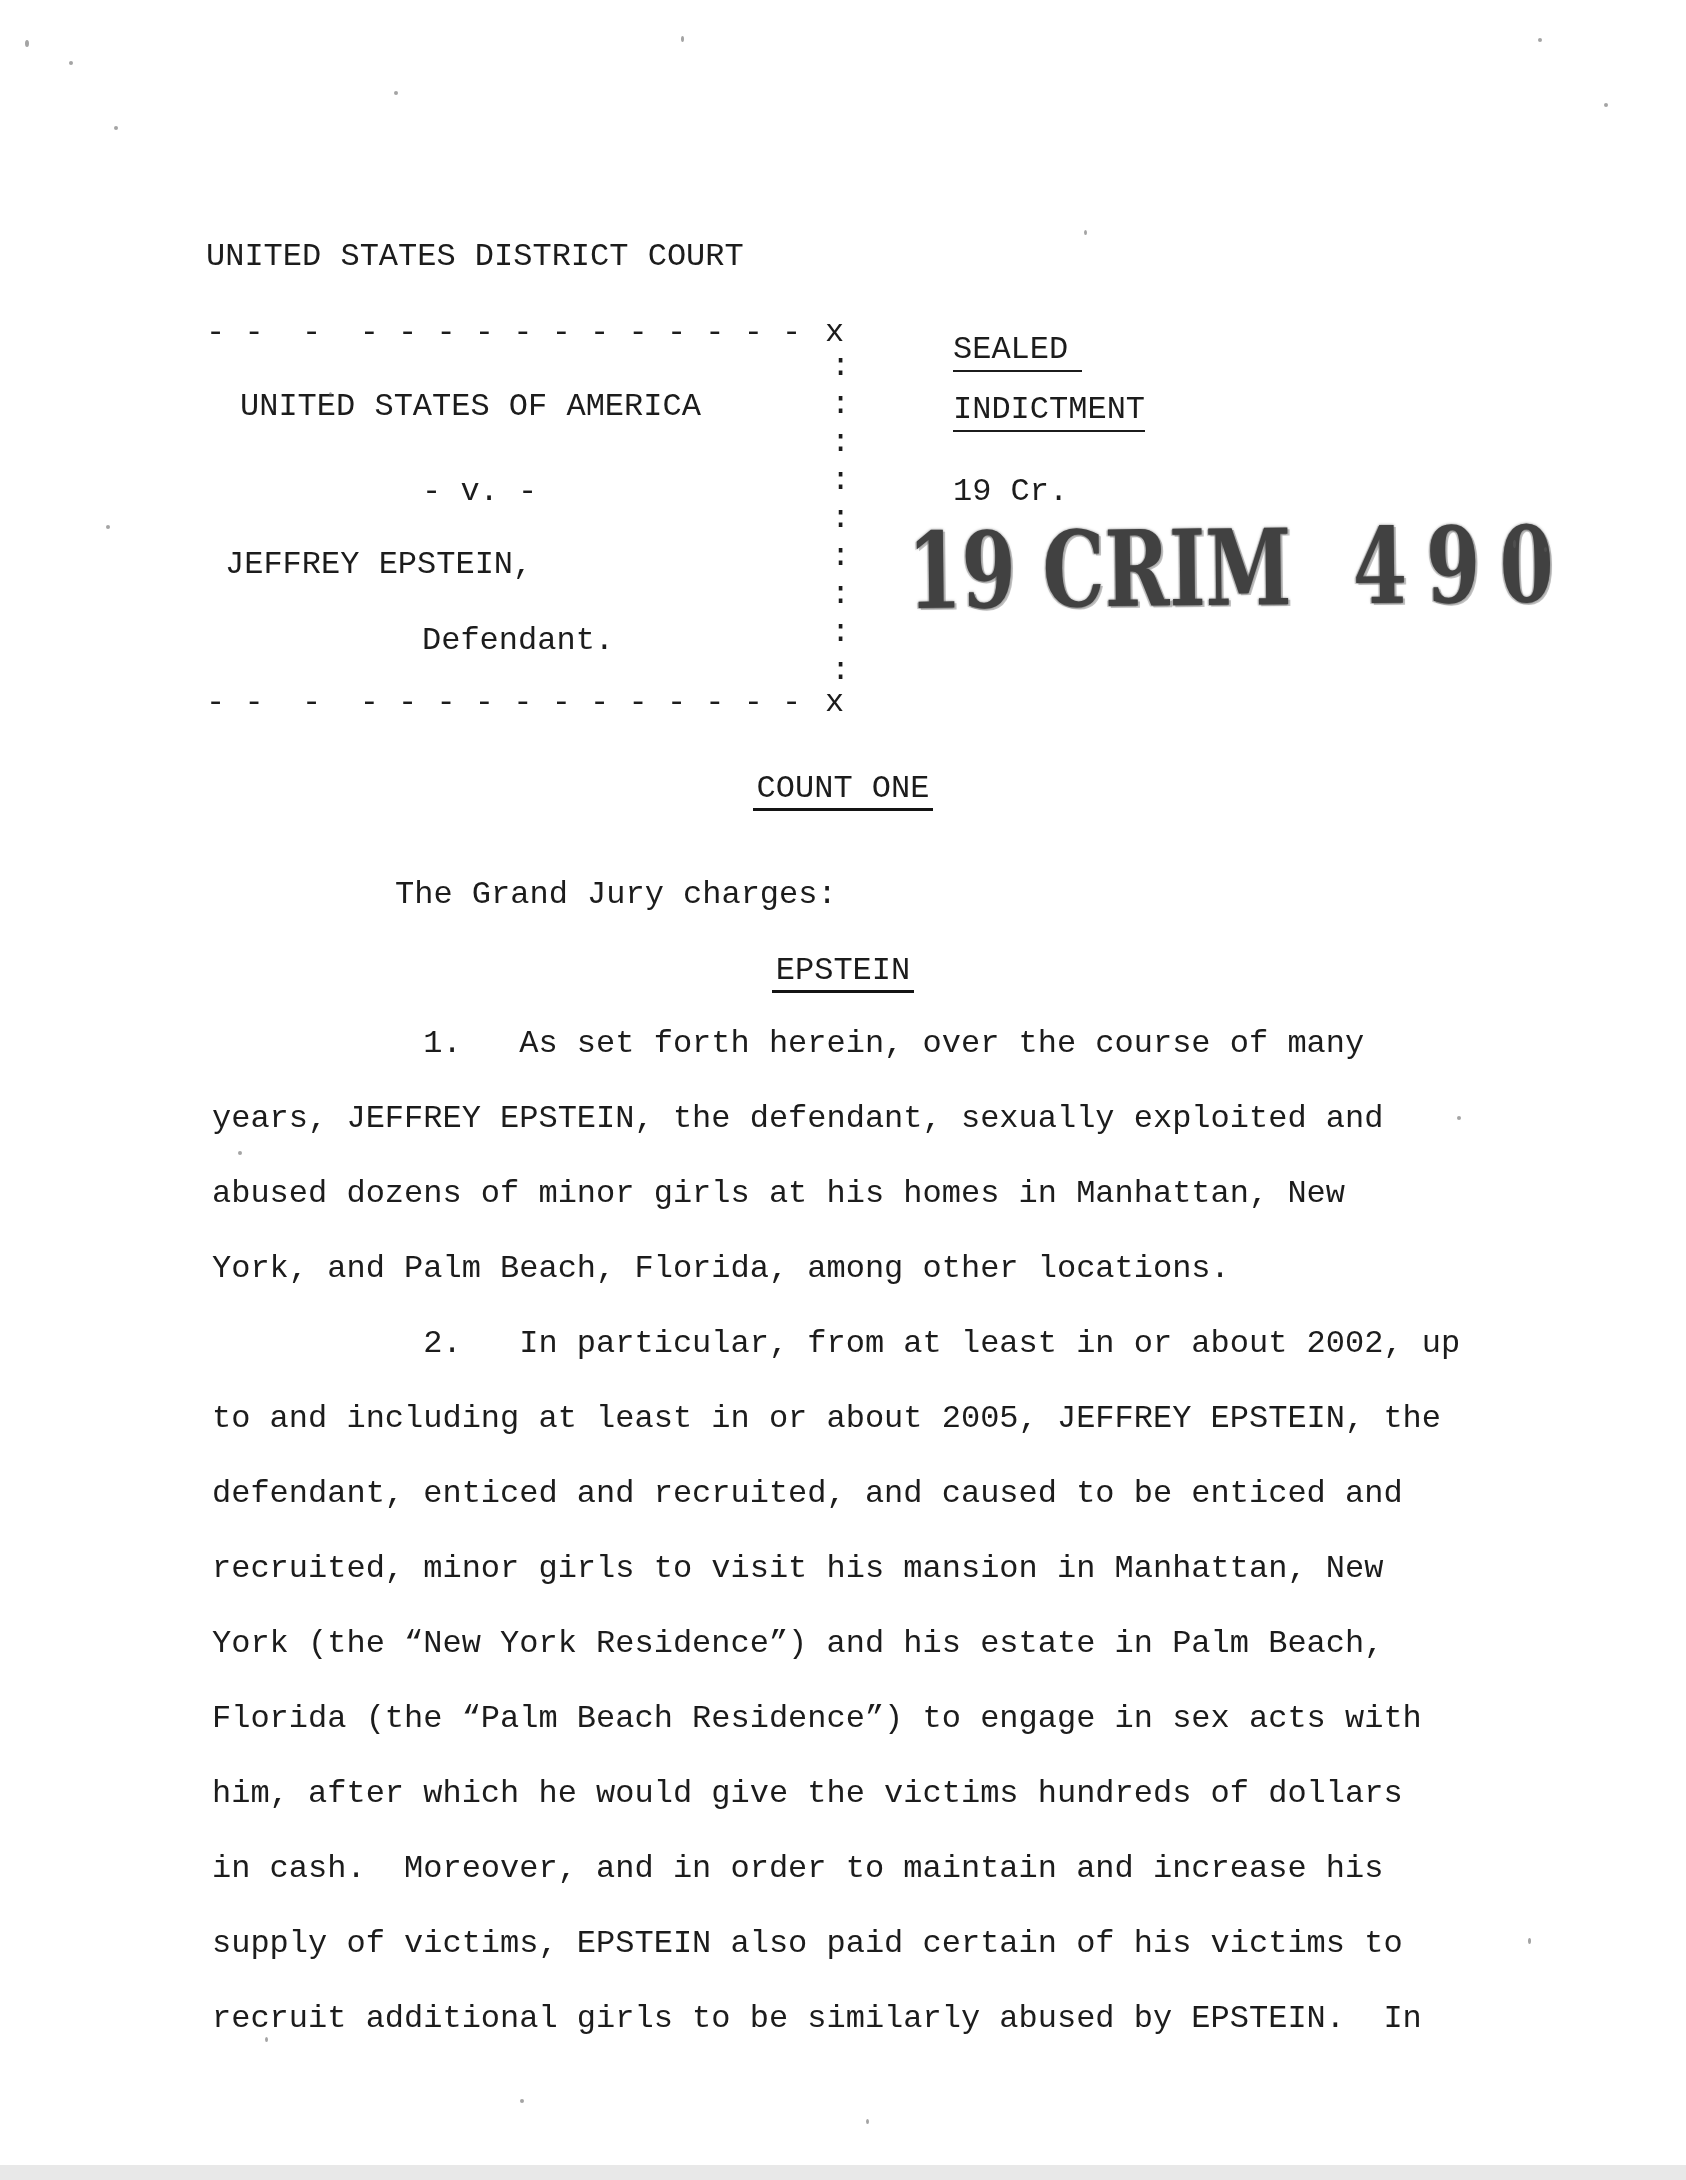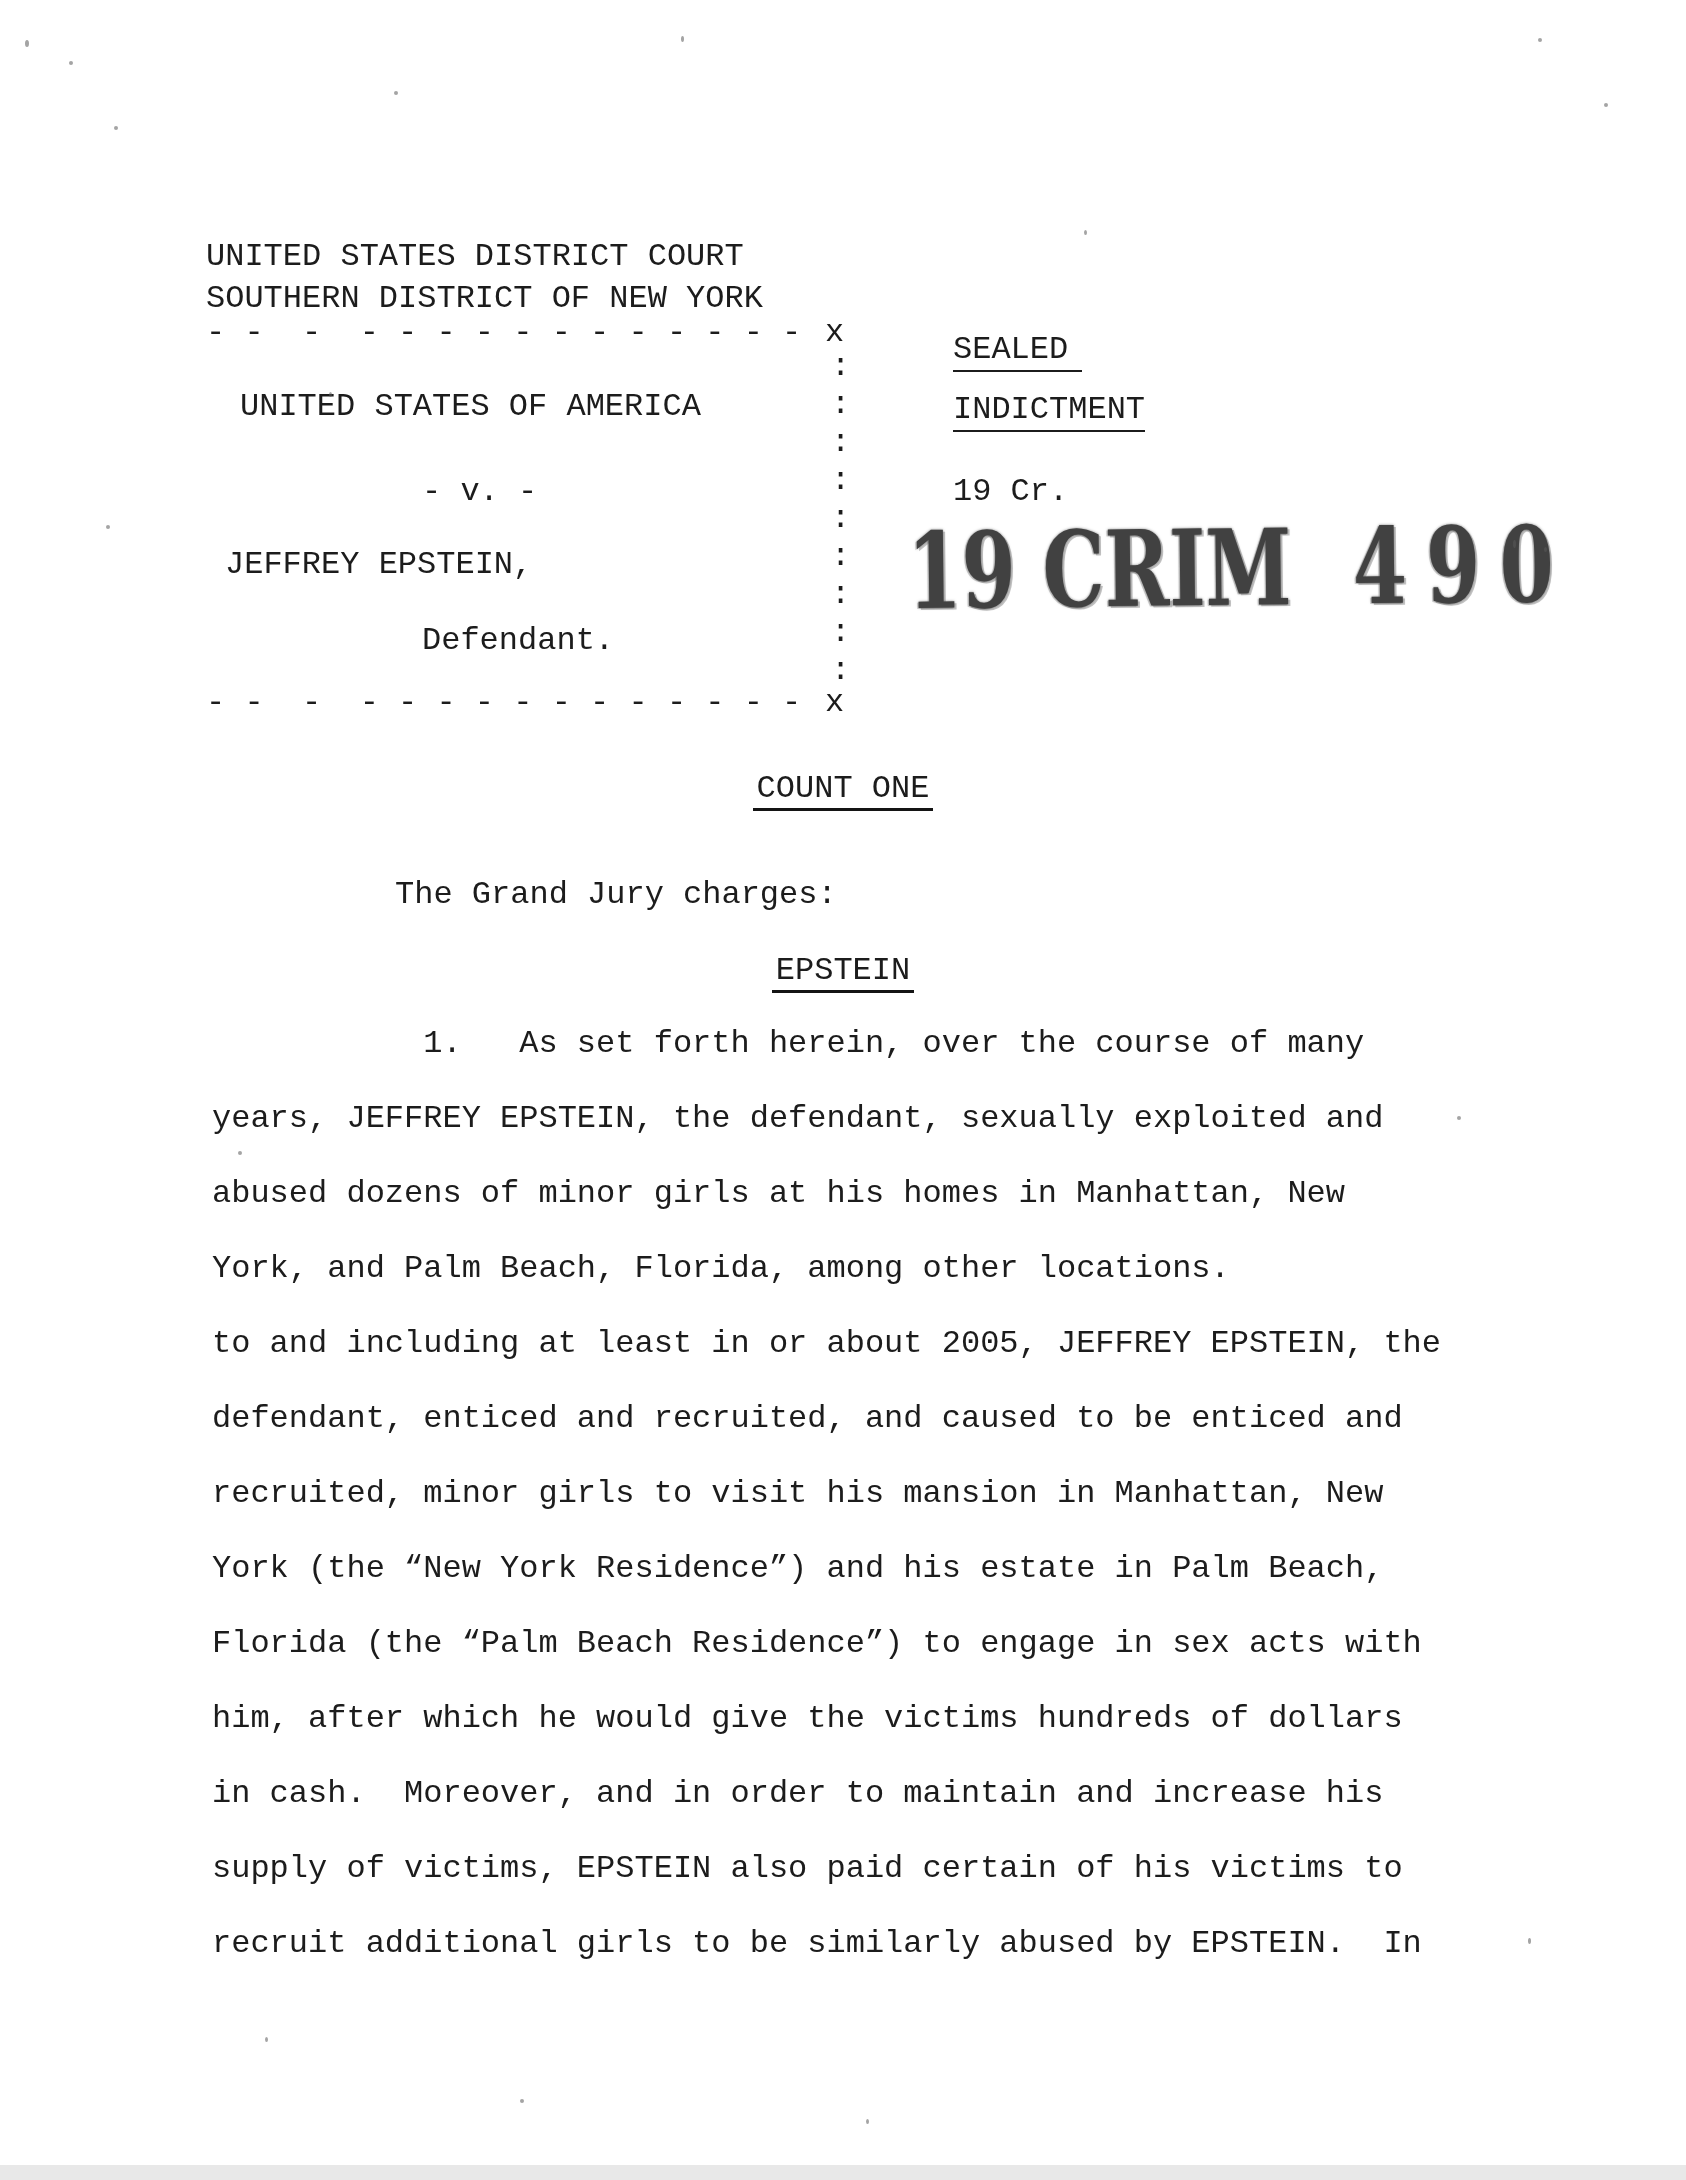--- a/index.html
+++ b/index.html
@@ -34,21 +34,21 @@
   .stamp .right{letter-spacing:26px;}
   .body-block{position:absolute;left:186px;top:1006px;}
   .body-line{height:75px;line-height:75px;white-space:pre;margin-left:26px;}
   .speck{position:absolute;background:#5a5a5a;border-radius:50%;opacity:0.55;}
 </style>
 </head>
 <body>
 
 <div class="page">
 
-  <div class="abs court" style="left:206px;top:236px;"><div>UNITED STATES DISTRICT COURT</div><div>SOUTHERN DISTRICT OF NEW YORK</div></div>
+  <div class="abs court" style="left:206px;top:236px;"><div>UNITED STATES DISTRICT COURT</div></div>
 
   <div class="abs" style="left:206px;top:315px;">- -  -  - - - - - - - - - - - -</div>
   <div class="abs" style="left:825px;top:315px;">x</div>
   <div class="abs colons" style="left:831px;top:348px;">:
 :
 :
 :
 :
 :
 :
@@ -70,20 +70,21 @@
 
   <div class="abs centered" style="top:771px;"><span class="bold u3">COUNT ONE</span></div>
   <div class="abs" style="left:395px;top:877px;">The Grand Jury charges:</div>
   <div class="abs centered" style="top:953px;"><span class="bold u3">EPSTEIN</span></div>
 
   <div class="body-block">
     <div class="body-line">           1.   As set forth herein, over the course of many</div>
     <div class="body-line">years, JEFFREY EPSTEIN, the defendant, sexually exploited and</div>
     <div class="body-line">abused dozens of minor girls at his homes in Manhattan, New</div>
     <div class="body-line">York, and Palm Beach, Florida, among other locations.</div>
+    <div class="body-line">           2.   In particular, from at least in or about 2002, up</div>
     <div class="body-line">to and including at least in or about 2005, JEFFREY EPSTEIN, the</div>
     <div class="body-line">defendant, enticed and recruited, and caused to be enticed and</div>
     <div class="body-line">recruited, minor girls to visit his mansion in Manhattan, New</div>
     <div class="body-line">York (the “New York Residence”) and his estate in Palm Beach,</div>
     <div class="body-line">Florida (the “Palm Beach Residence”) to engage in sex acts with</div>
     <div class="body-line">him, after which he would give the victims hundreds of dollars</div>
     <div class="body-line">in cash.  Moreover, and in order to maintain and increase his</div>
     <div class="body-line">supply of victims, EPSTEIN also paid certain of his victims to</div>
     <div class="body-line">recruit additional girls to be similarly abused by EPSTEIN.  In</div>
   </div>

